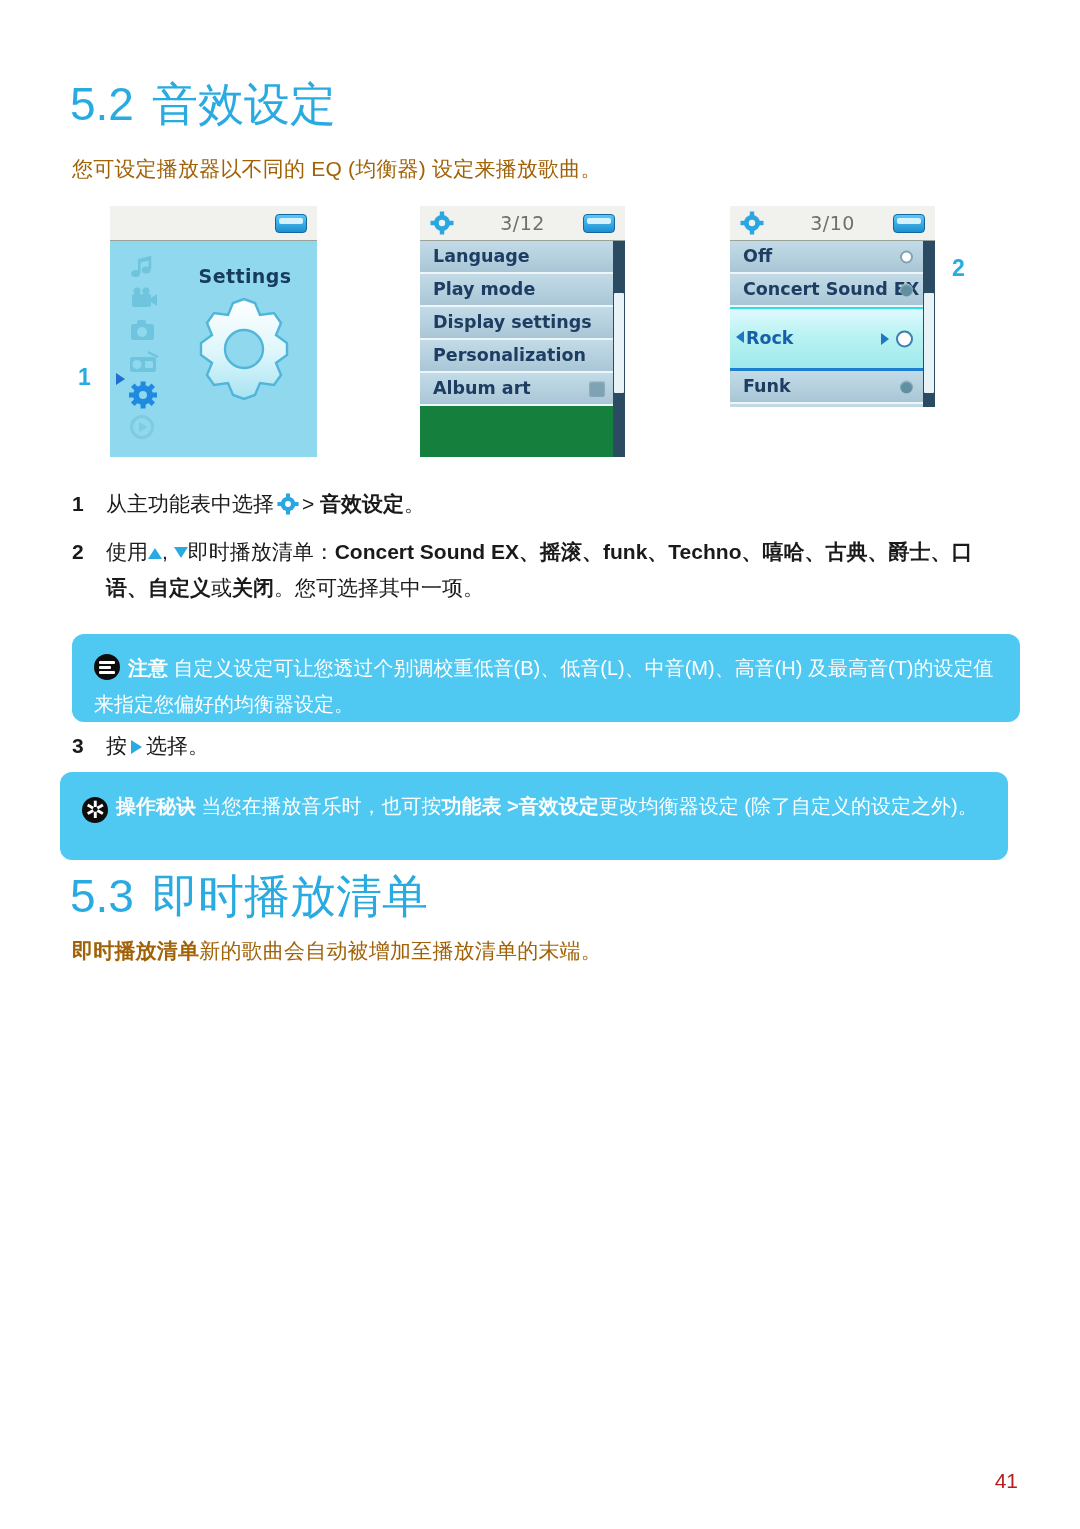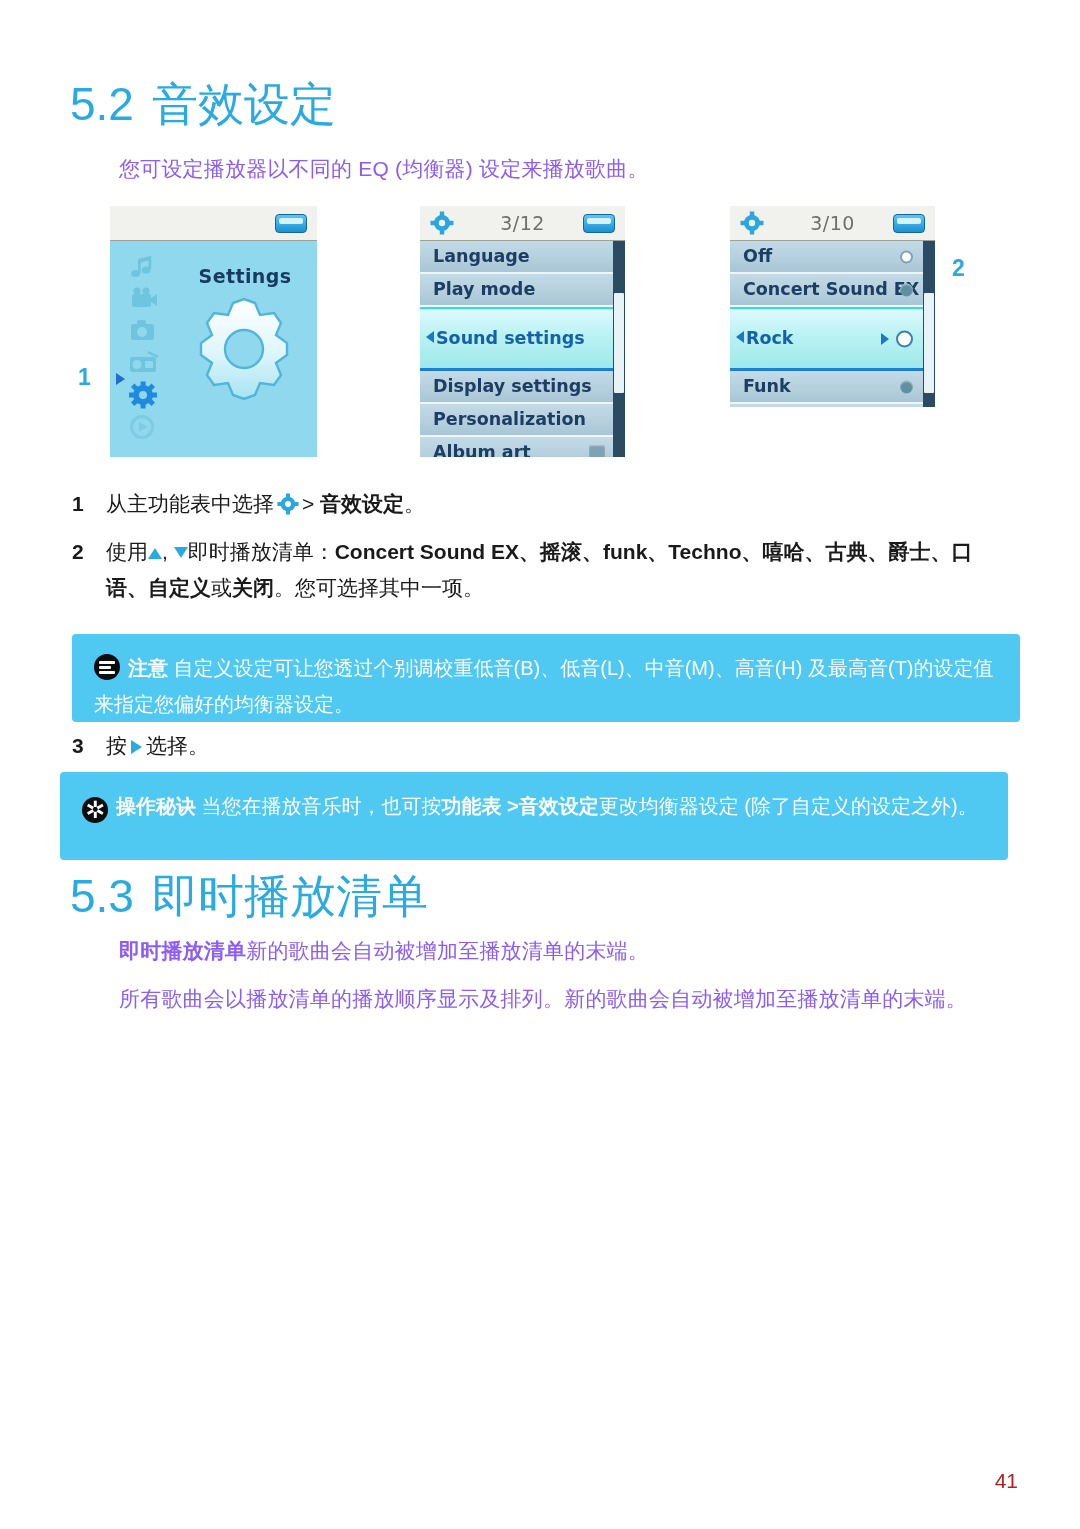--- a/index.html
+++ b/index.html
@@ -36,23 +36,22 @@
   .heading-num {
     font-weight: 400;
   }
   .heading-gap { display: inline-block; width: 18px; }
 
   
   .para {
     position: absolute;
     font-size: 21px;
     line-height: 34px;
-    color: #8b5cf6;
+    color: #a16207;
     letter-spacing: 0.2px;
-    margin-left: 47px;
   }
   .para b, .bold { font-weight: bold; }
 
   
   .step {
     position: absolute;
     font-size: 21px;
     line-height: 36px;
     color: #1a1a1a;
   }
@@ -66,21 +65,21 @@
   }
   .step-body {
     margin-left: 34px;
     display: block;
   }
 
   
   .callout {
     position: absolute;
     background: #4FC8F2;
-    border-radius: 4px;
+    border-radius: 12px;
     color: #ffffff;
     font-size: 20px;
     line-height: 36px;
     padding: 16px 22px 5px 22px;
     box-sizing: border-box;
   }
   .callout .cbody { display: block; }
   .callout .clabel { font-weight: bold; }
 
   .badge-icon {
@@ -483,23 +482,20 @@
     </div>
 
     <div class="list-wrap">
       <div class="list-rows">
         <div class="row">
           <span>Language</span>
         </div>
         <div class="row">
           <span>Play mode</span>
         </div>
-        <div class="row sel">
-          <span class="lcaret"></span><span>Sound settings</span>
-        </div>
         <div class="row">
           <span>Display settings</span>
         </div>
         <div class="row">
           <span>Personalization</span>
         </div>
         <div class="row">
           <span>Album art</span>
           <span class="sqr"></span>
         </div>
@@ -597,17 +593,16 @@
   </div>
 
   <h1 class="section-heading" style="left:70px; top:866px;">
     <span class="heading-num">5.3</span><span class="heading-gap"></span><span>即时播放清单</span>
   </h1>
 
   <div class="para" style="left:72px; top:934px; width:930px;">
     <b>即时播放清单</b><span>新的歌曲会自动被增加至播放清单的末端。</span>
   </div>
 
-  <div class="para" style="left:72px; top:982px; width:950px;">所有歌曲会以播放清单的播放顺序显示及排列。新的歌曲会自动被增加至播放清单的末端。</div>
 
   <div class="pagenum">41</div>
 
 </div>
 
 </body></html>

